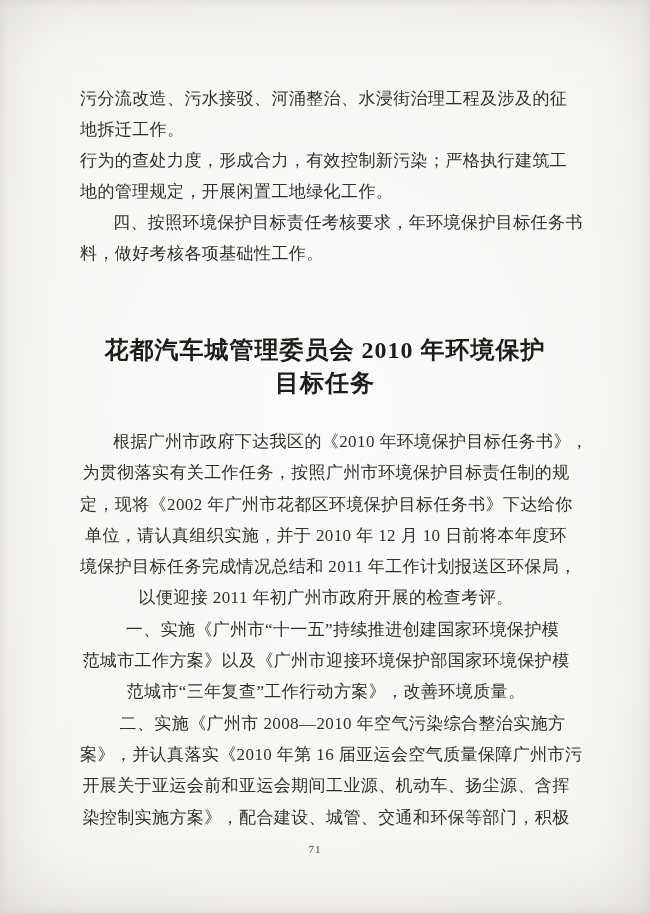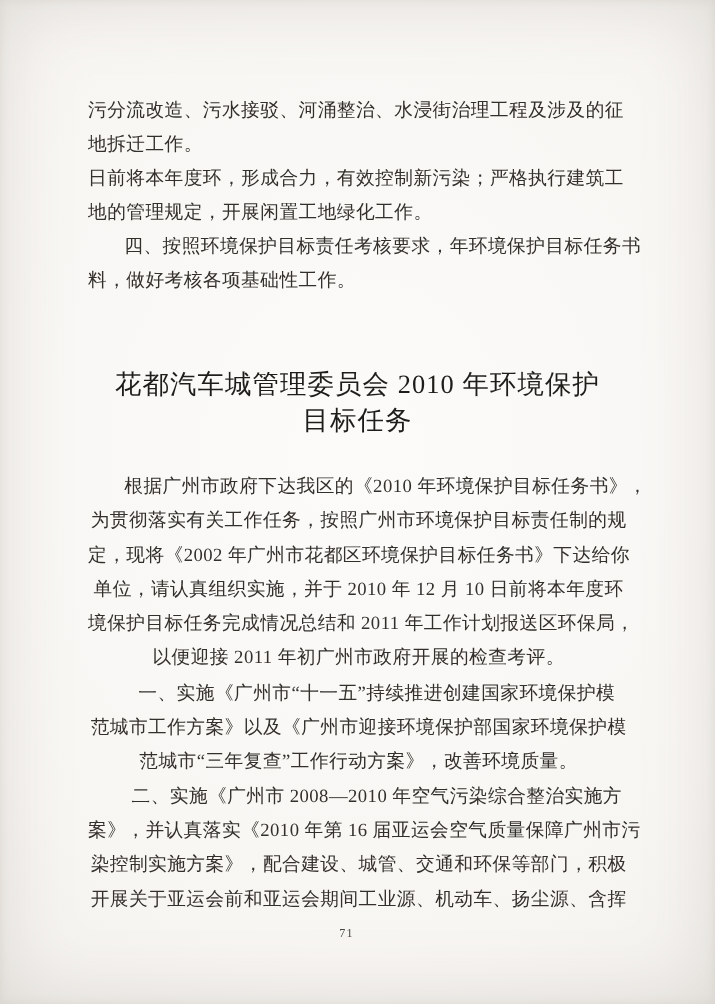--- a/index.html
+++ b/index.html
@@ -22,34 +22,34 @@
     color: var(--ink, #33302c);
   }
   .sec {
     position: absolute;
     left: 80px;
     width: 492px;
     font-size: 17px;
     letter-spacing: 0.4px;
     white-space: nowrap;
   }
-  .sec1 { top: 84px; }
+  .sec1 { top: 84px; font-family: Liberation Mono, monospace; }
   .sec1 .ln { height: 31px; line-height: 31px; }
   .sec2 { top: 426px; }
   .sec2 .ln { height: 31.3px; line-height: 31.3px; text-align: center; }
   .ln.indent { text-indent: 33px; }
   .heading {
     position: absolute;
     top: 334px;
     left: 0;
     width: 650px;
     margin: 0;
     text-align: center;
     font-size: 24px;
-    font-weight: 400;
+    font-weight: 700;
     letter-spacing: 1px;
     color: var(--ink-heading, #1f1d1a);
   }
   .heading .hl {
     display: block;
     height: 33px;
     line-height: 33px;
   }
   .pagenum {
     position: absolute;
@@ -64,21 +64,21 @@
   }
 </style>
 </head>
 <body>
 
 <div class="page">
 
   <div class="sec sec1">
     <div class="ln">污分流改造、污水接驳、河涌整治、水浸街治理工程及涉及的征</div>
     <div class="ln">地拆迁工作。</div>
-    <div class="ln">日前将本年度环，形成合力，有效控制新污染；严格执行建筑工</div>
+    <div class="ln">行为的查处力度，形成合力，有效控制新污染；严格执行建筑工</div>
     <div class="ln">地的管理规定，开展闲置工地绿化工作。</div>
     <div class="ln indent">四、按照环境保护目标责任考核要求，年环境保护目标任务书</div>
     <div class="ln">料，做好考核各项基础性工作。</div>
   </div>
 
   <h1 class="heading">
     <span class="hl">花都汽车城管理委员会 2010 年环境保护</span>
     <span class="hl">目标任务</span>
   </h1>
 
@@ -87,19 +87,19 @@
     <div class="ln">为贯彻落实有关工作任务，按照广州市环境保护目标责任制的规</div>
     <div class="ln">定，现将《2002 年广州市花都区环境保护目标任务书》下达给你</div>
     <div class="ln">单位，请认真组织实施，并于 2010 年 12 月 10 日前将本年度环</div>
     <div class="ln">境保护目标任务完成情况总结和 2011 年工作计划报送区环保局，</div>
     <div class="ln">以便迎接 2011 年初广州市政府开展的检查考评。</div>
     <div class="ln indent">一、实施《广州市“十一五”持续推进创建国家环境保护模</div>
     <div class="ln">范城市工作方案》以及《广州市迎接环境保护部国家环境保护模</div>
     <div class="ln">范城市“三年复查”工作行动方案》，改善环境质量。</div>
     <div class="ln indent">二、实施《广州市 2008—2010 年空气污染综合整治实施方</div>
     <div class="ln">案》，并认真落实《2010 年第 16 届亚运会空气质量保障广州市污</div>
+    <div class="ln">开展关于亚运会前和亚运会期间工业源、机动车、扬尘源、含挥</div>
     <div class="ln">染控制实施方案》，配合建设、城管、交通和环保等部门，积极</div>
-    <div class="ln">开展关于亚运会前和亚运会期间工业源、机动车、扬尘源、含挥</div>
   </div>
 
   <div class="pagenum">71</div>
 
 </div>
 
 </body></html>

